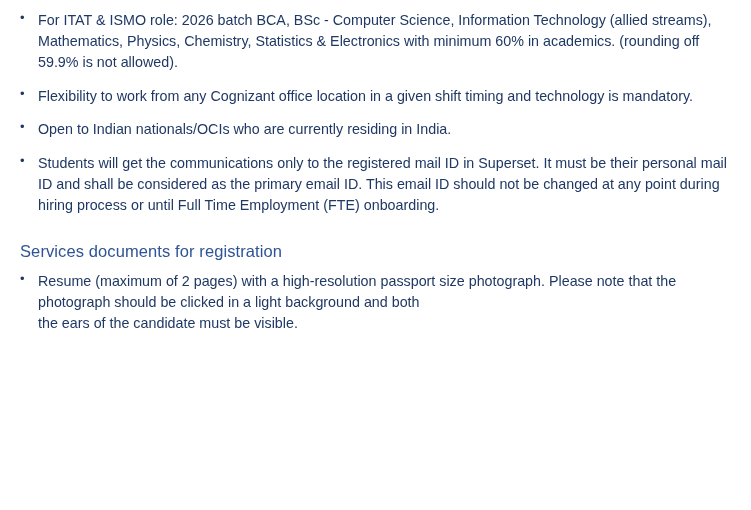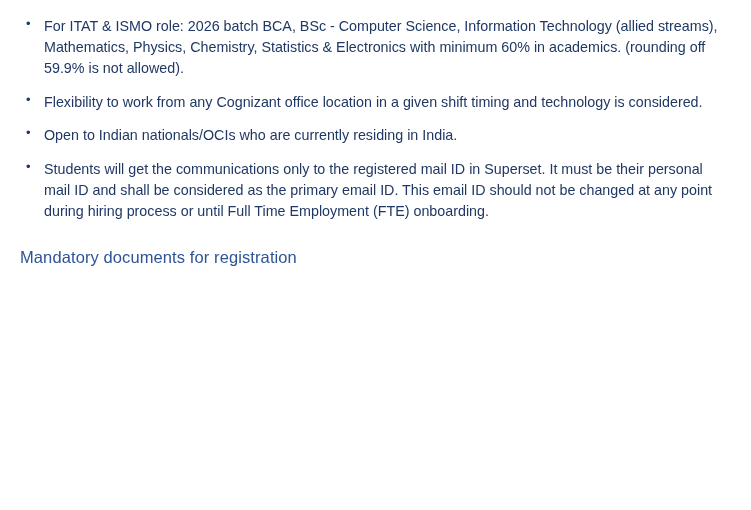--- a/index.html
+++ b/index.html
@@ -16,21 +16,21 @@
   }
   .page {
     position: relative;
     width: 751px;
     height: 510px;
     box-sizing: border-box;
     padding: 10px 22px 0 16px;
   }
   ul.bullets {
     list-style: none;
-    margin: 6px;
+    margin: 0;
     padding: 0;
   }
   ul.bullets > li {
     position: relative;
     padding-left: 22px;
     margin-bottom: 13px;
     font-size: 14.3px;
     line-height: 1.46;
     color: #1f3864;
   }
@@ -61,26 +61,32 @@
 </head>
 <body>
 
 <div class="page">
 
   <ul class="bullets">
     <li>
       <span>For ITAT &amp; ISMO role: 2026 batch BCA, BSc - Computer Science, Information Technology (allied streams), Mathematics, Physics, Chemistry, Statistics &amp; Electronics with minimum 60% in academics. (rounding off 59.9% is not allowed).</span>
     </li>
     <li>
-      <span>Flexibility to work from any Cognizant office location in a given shift timing and technology is considered.</span>
+      <span>Flexibility to work from any Cognizant office location in a given shift timing and technology is mandatory.</span>
     </li>
     <li>
       <span>Open to Indian nationals/OCIs who are currently residing in India.</span>
     </li>
     <li>
       <span>Students will get the communications only to the registered mail ID in Superset. It must be their personal mail ID and shall be considered as the primary email ID. This email ID should not be changed at any point during hiring process or until Full Time Employment (FTE) onboarding.</span>
     </li>
   </ul>
 
-  <div class="section-heading">Mandatory documents for registration</div>
+  <div class="section-heading">Services documents for registration</div>
 
+  <ul class="bullets">
+    <li class="tight">
+      <span class="break-line">Resume (maximum of 2 pages) with a high-resolution passport size photograph. Please note that the photograph should be clicked in a light background and both</span>
+      <span class="break-line">the ears of the candidate must be visible.</span>
+    </li>
+  </ul>
 
 </div>
 
 </body></html>

